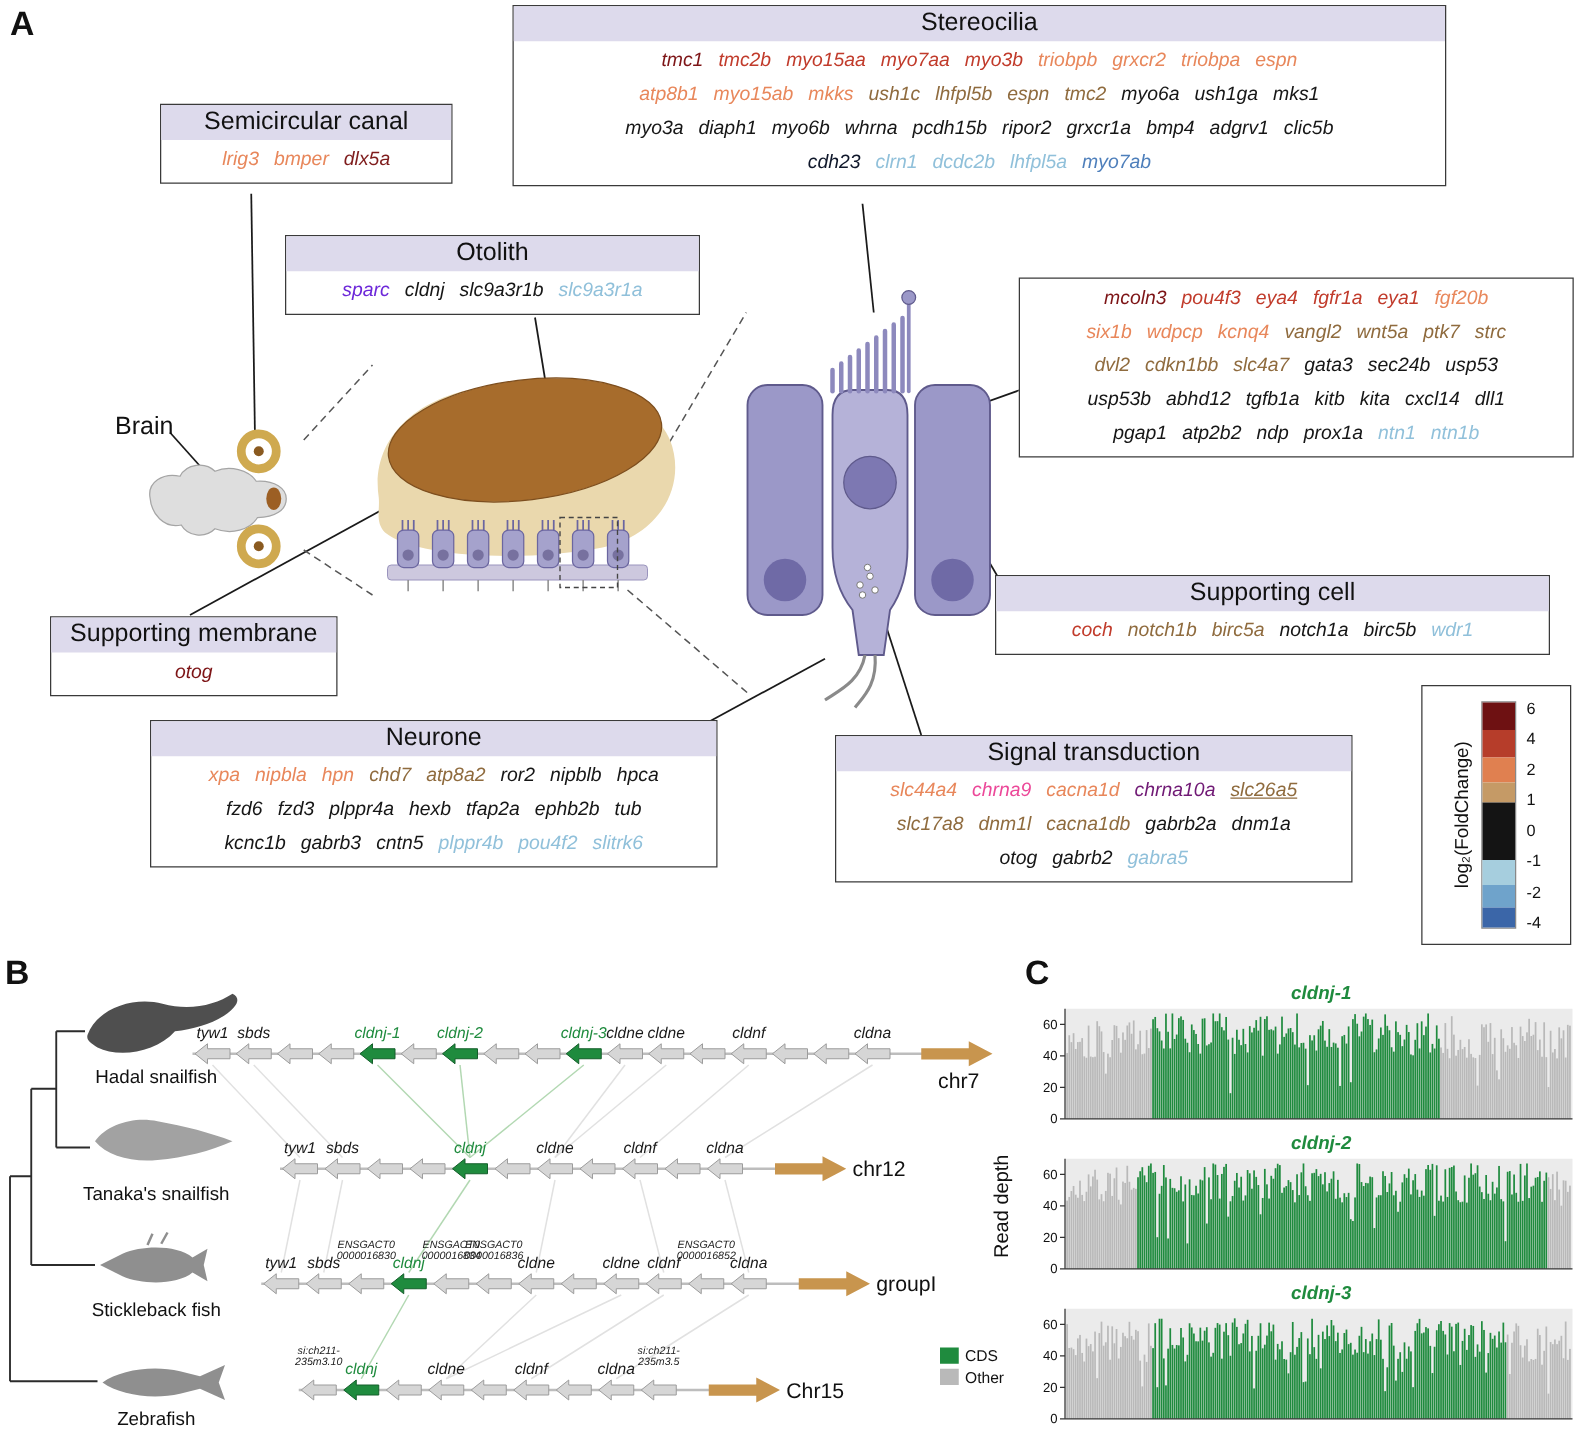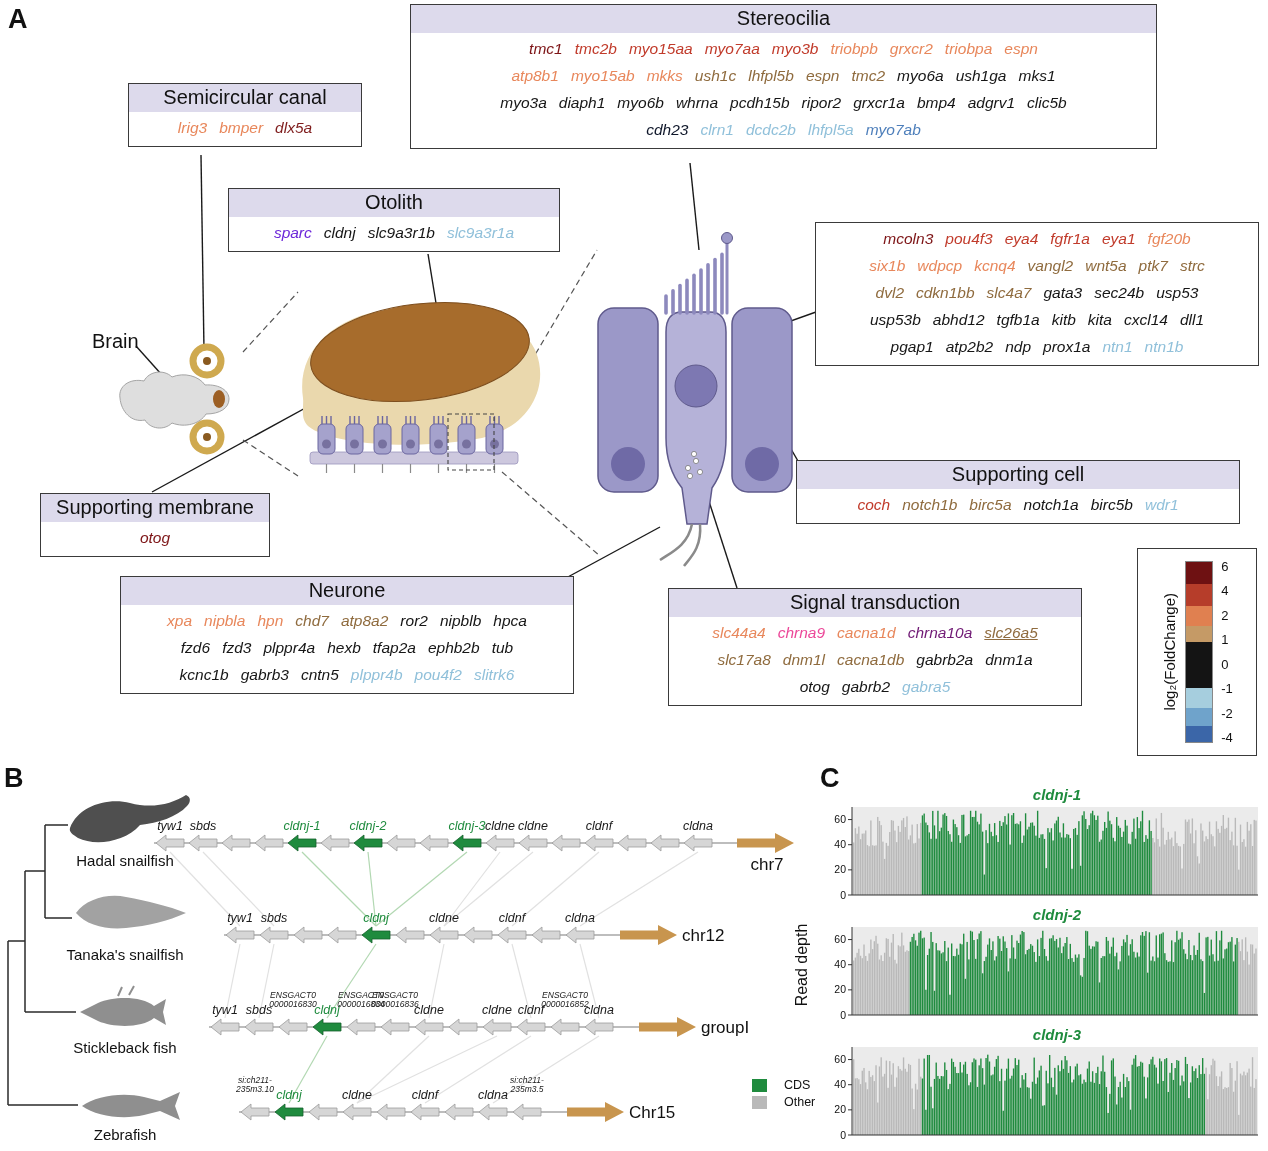--- a/index.html
+++ b/index.html
@@ -17,21 +17,21 @@
   .cbar-label{writing-mode:vertical-rl;transform:rotate(180deg);font-size:15px}
   .cbar-strip{width:26px;display:flex;flex-direction:column;border:0.5px solid #888}
   .cbar-ticks{height:186px;display:flex;flex-direction:column;justify-content:space-between;
               font-size:13px;padding-left:1px}
   .chart-block{position:absolute;left:816px;width:452px;z-index:2}
   .chart-title{height:18px;line-height:18px;font-size:15px;font-style:italic;font-weight:bold;
                text-align:center;padding-left:30px}
   .vlabel{position:absolute;left:802px;top:965px;transform:translate(-50%,-50%) rotate(-90deg);
           font-size:16px;white-space:nowrap;z-index:2}
   .legend{position:absolute;left:752px;top:1078px;font-size:12.5px;z-index:3}
-  .legend-row{display:flex;align-items:flex-end;gap:17px;margin-bottom:3px}
+  .legend-row{display:flex;align-items:flex-start;gap:5px;margin-bottom:3px}
   .legend-swatch{width:15px;height:13px;display:inline-block}
   svg text{font-family:"Liberation Sans","DejaVu Sans",sans-serif}
 </style>
 </head>
 <body>
 
 <div id="root">
 
   <svg id="svgA" width="1268" height="775" style="position:absolute;left:0;top:0;z-index:1">
     <g stroke="#1a1a1a" stroke-width="1.4">

